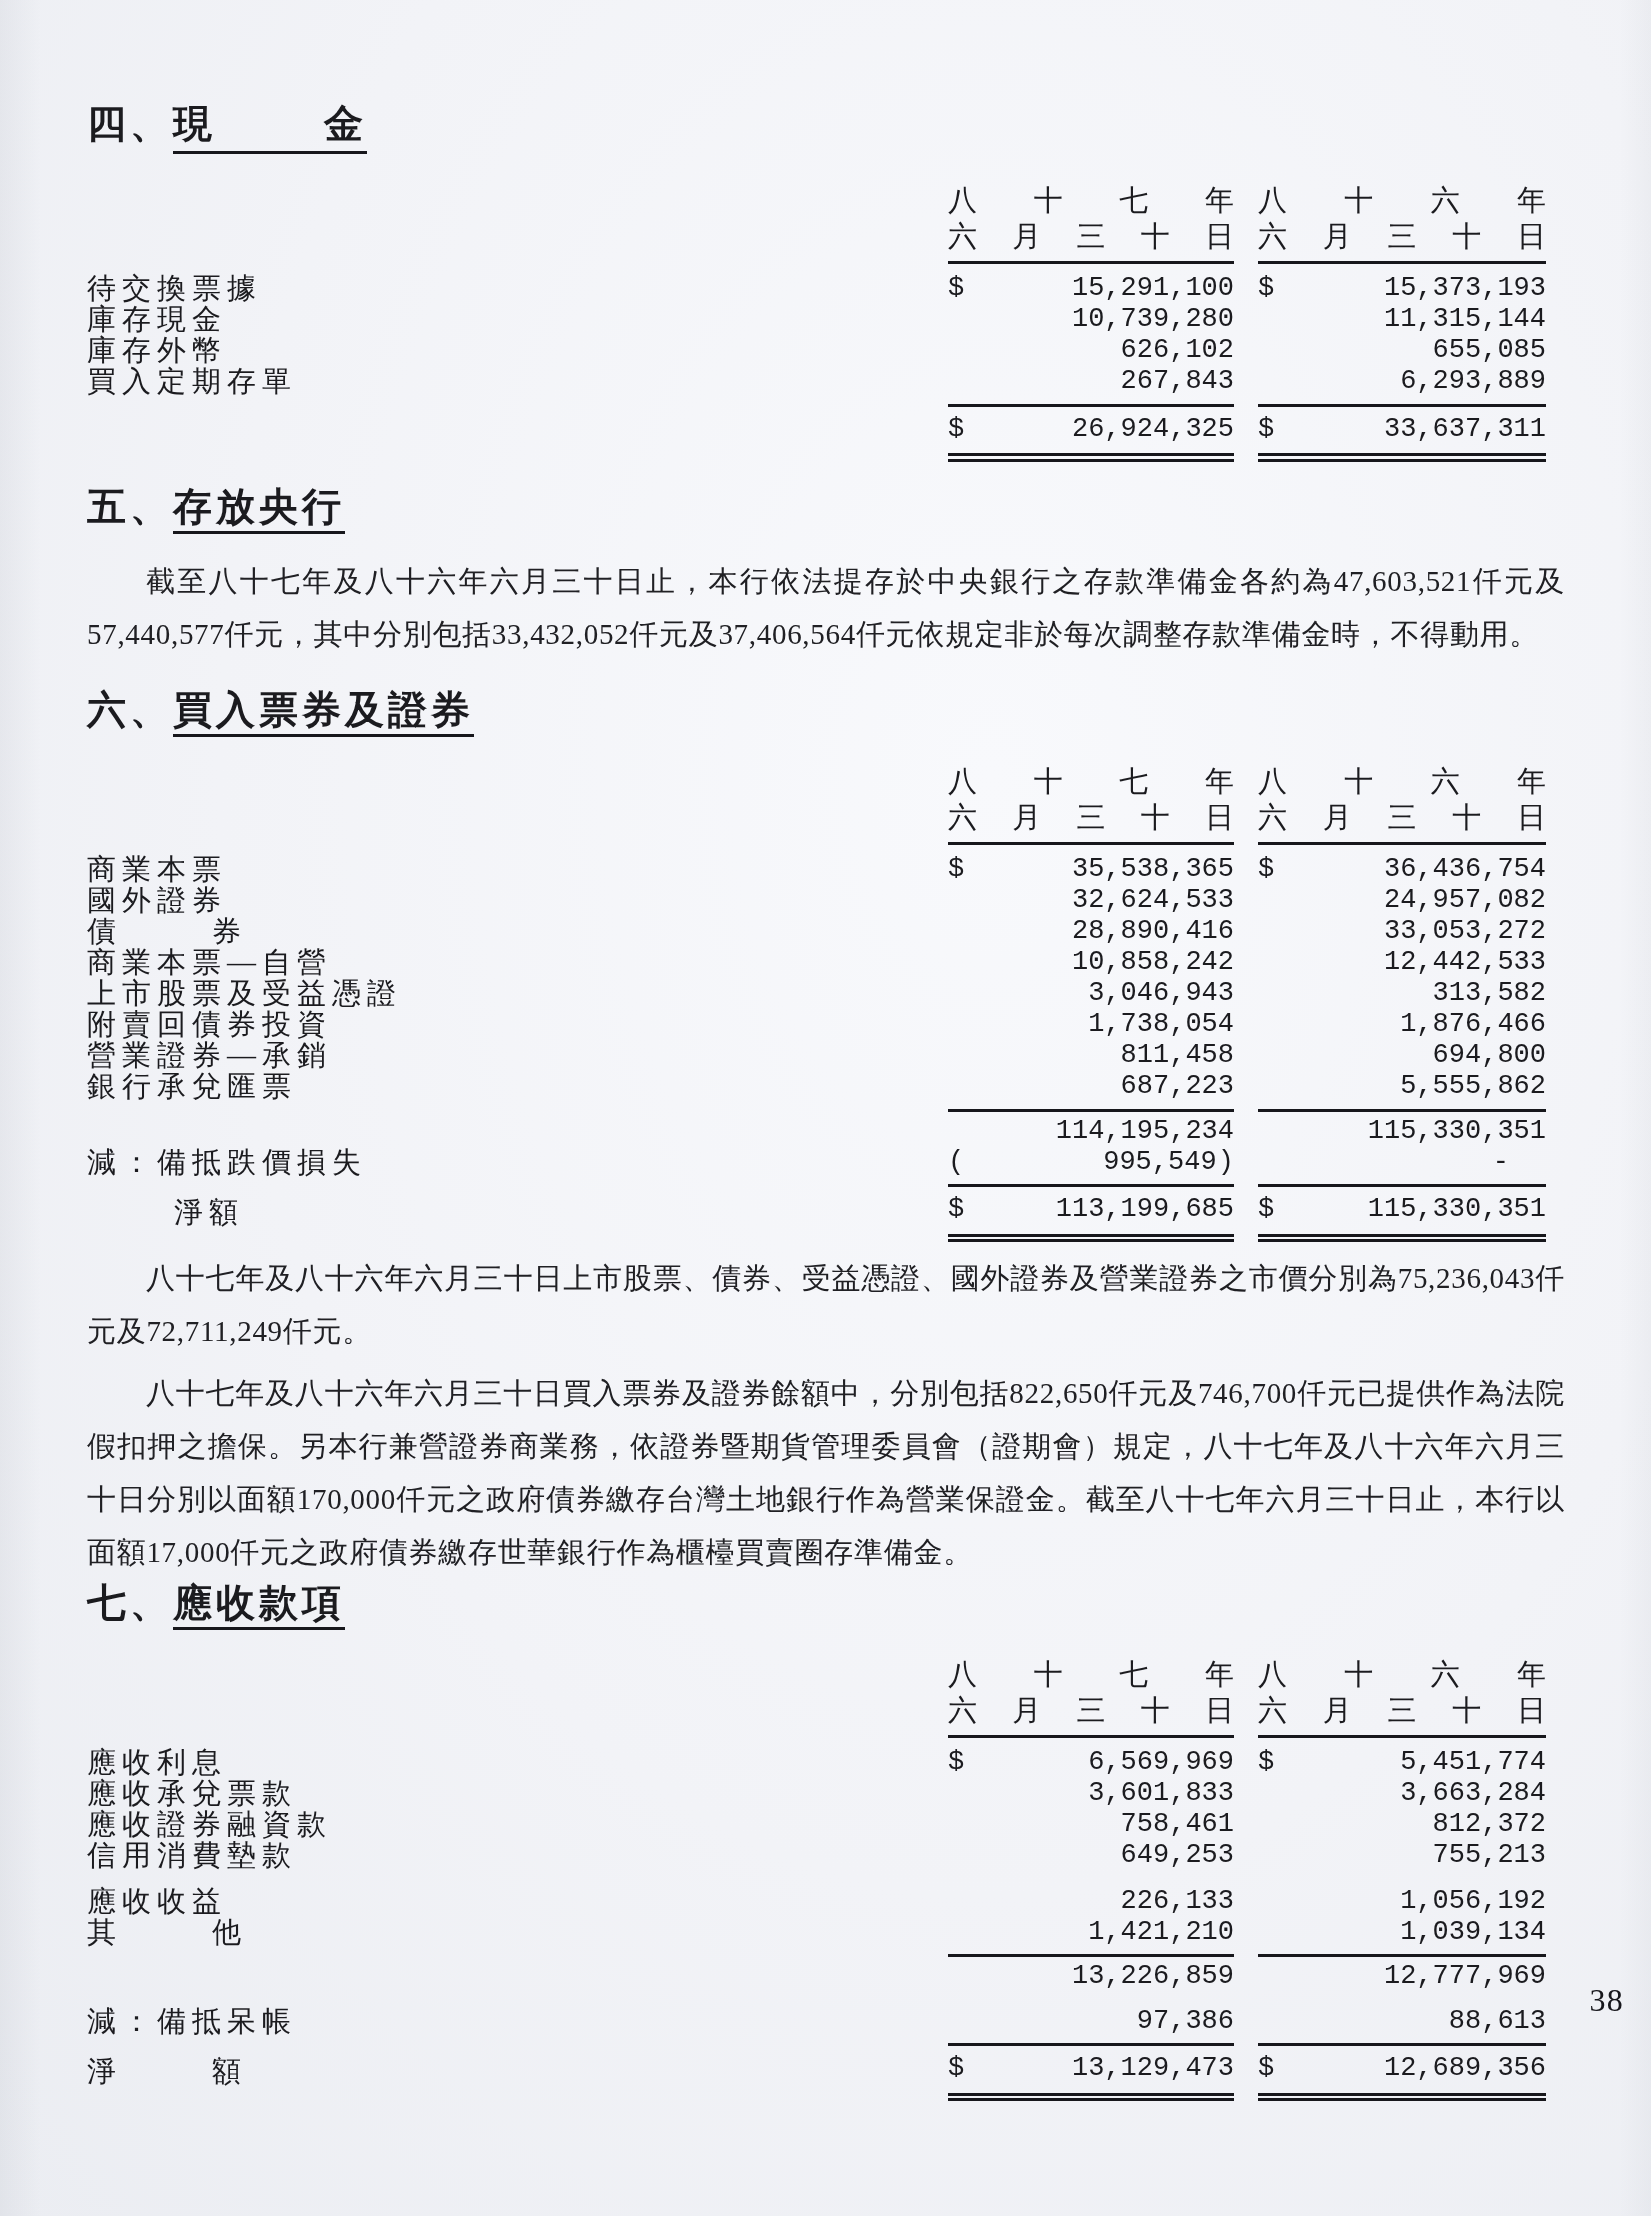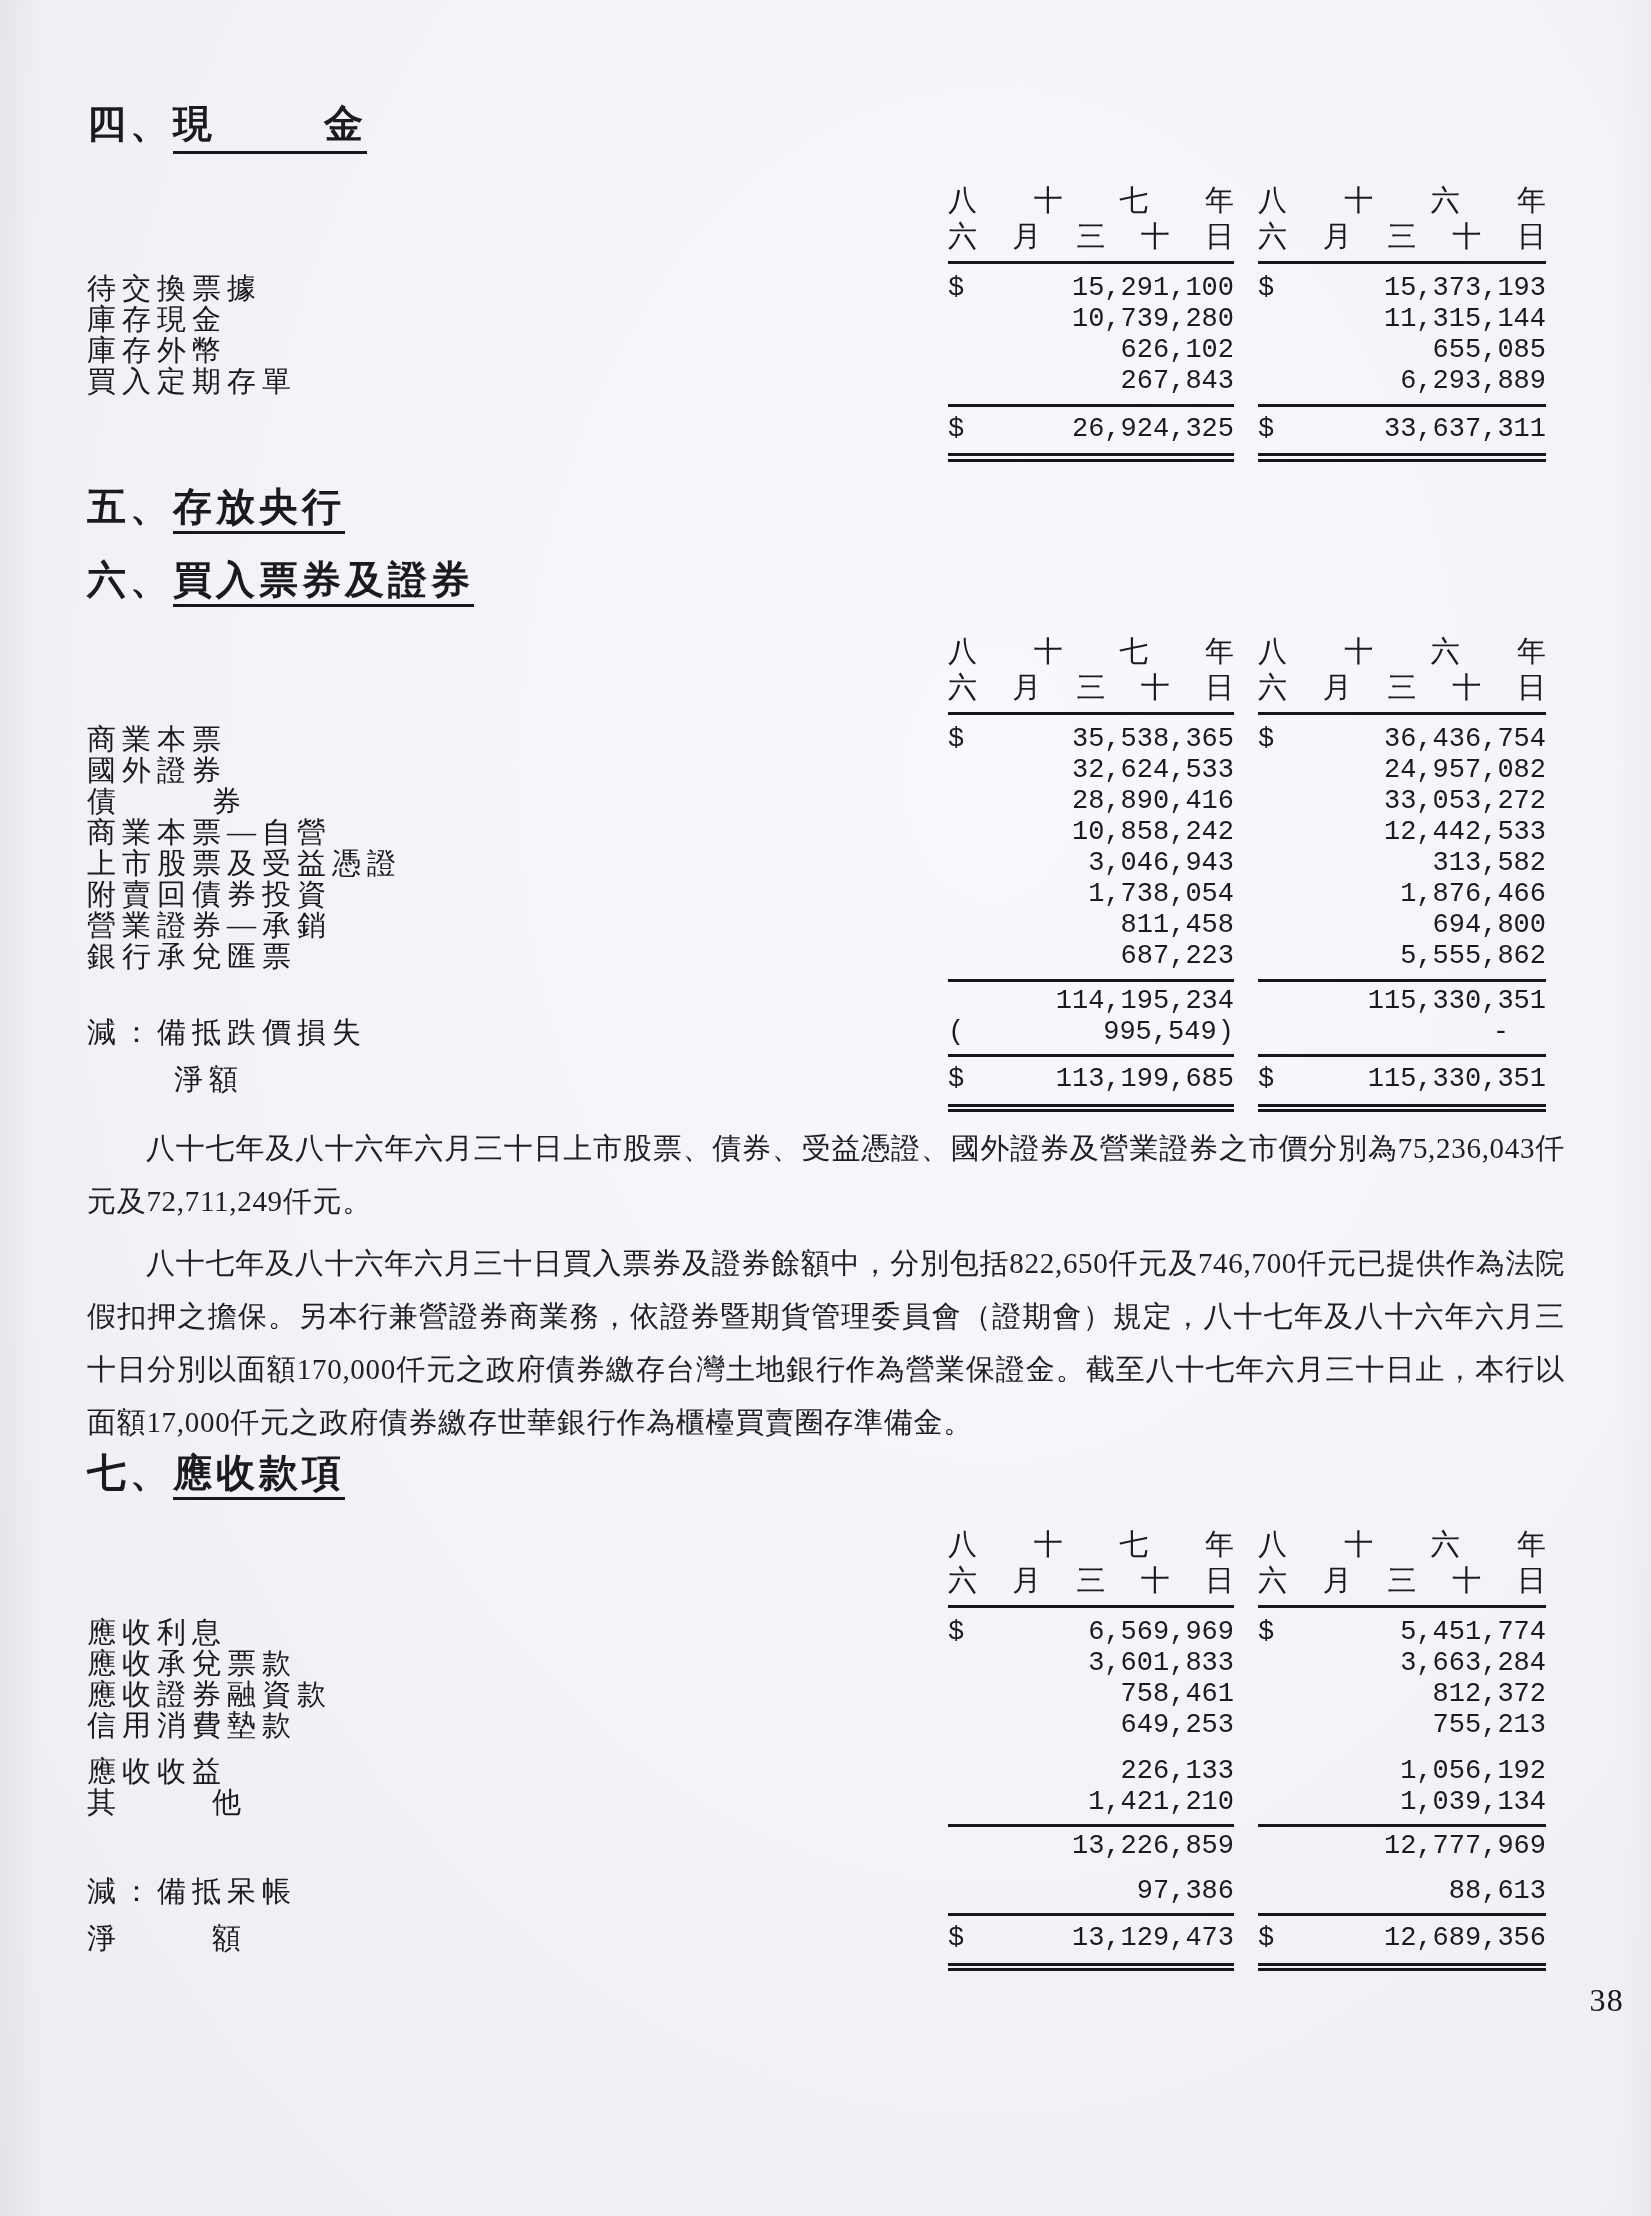--- a/index.html
+++ b/index.html
@@ -23,21 +23,21 @@
   .h-title { border-bottom:3.3px solid #17171c; padding-bottom:3.3px; }
 
   
   .note {
     font-size:29px; line-height:53px; letter-spacing:0.7px;
     text-align:justify; text-indent:59px; color:#202024;
   }
 
   
   .fintable { width:1458px; }
-  .t-row { display:flex; align-items:center; }
+  .t-row { display:flex; align-items:flex-end; }
   .t-row.header { align-items:flex-end; margin-bottom:9.3px; }
   .t-label { width:861px; flex:0 0 auto; font-size:29px; letter-spacing:6px; line-height:31px; white-space:nowrap; }
   .t-col  { width:286px; flex:0 0 auto; }
   .t-col.last { width:288px; }
   .t-gapcol { width:24px; flex:0 0 auto; }
 
   .t-headcell { padding-bottom:6.7px; border-bottom:3.3px solid #17171c; }
   .spread-line { display:flex; justify-content:space-between; font-size:29px; line-height:36px; }
 
   .amount { display:flex; align-items:baseline; font-family:"Liberation Mono","DejaVu Sans Mono",monospace; font-size:27px; line-height:31px; }
@@ -195,20 +195,21 @@
               <div class="rule2"></div>
             </div>
           </div>
         </div>
     </section>
 
     <section class="sec-cb">
       <div class="heading">
         <span>五、</span><span class="h-title">存放央行</span>
       </div>
+      <p class="note">截至八十七年及八十六年六月三十日止，本行依法提存於中央銀行之存款準備金各約為47,603,521仟元及57,440,577仟元，其中分別包括33,432,052仟元及37,406,564仟元依規定非於每次調整存款準備金時，不得動用。</p>
     </section>
 
     <section class="sec-sec">
       <div class="heading">
         <span>六、</span><span class="h-title">買入票券及證券</span>
       </div>
       <div class="fintable">
           <div class="t-row header">
             <div class="t-label"></div>
             <div class="t-col t-headcell">

